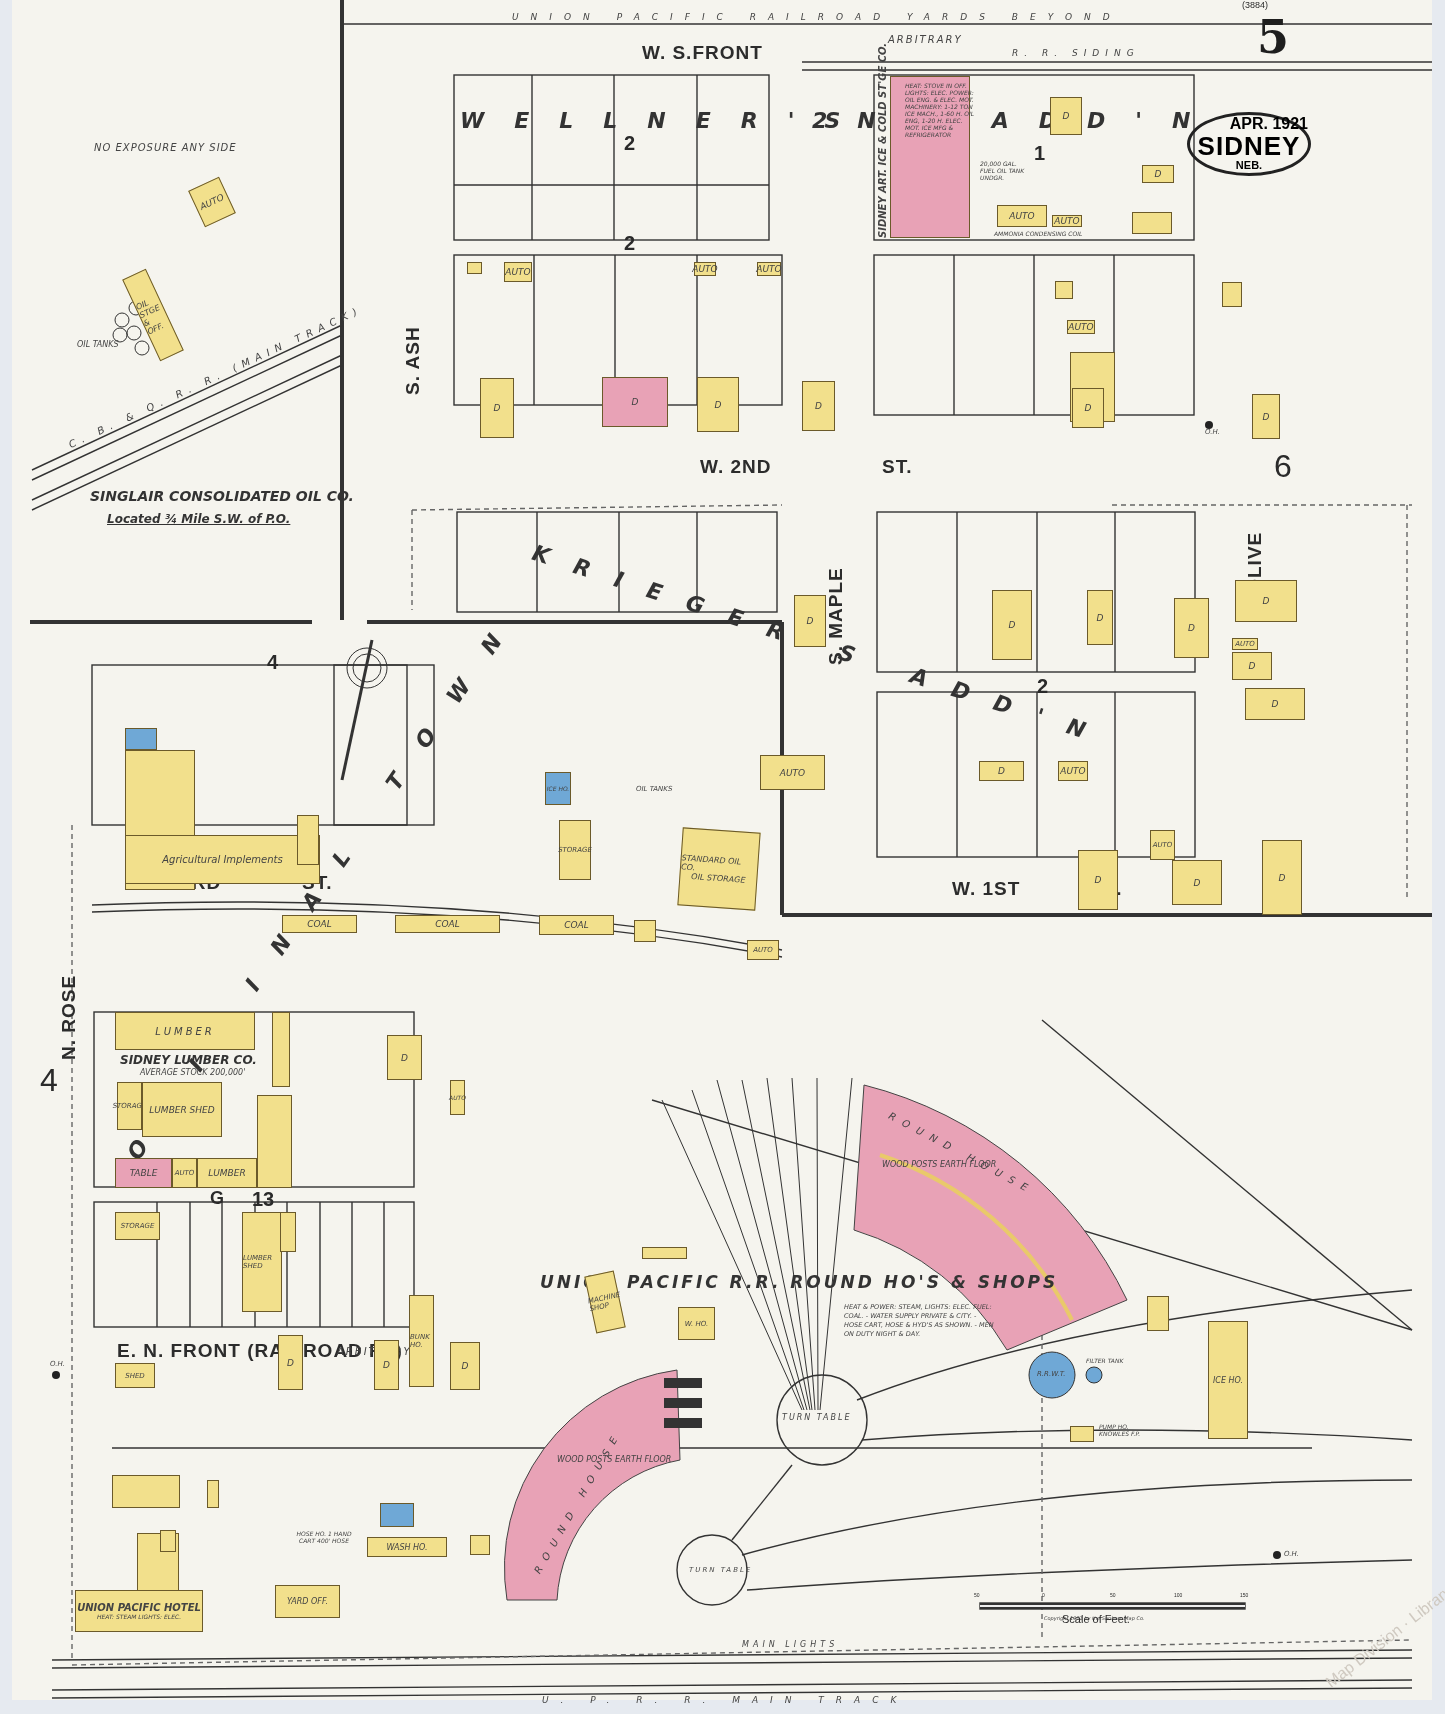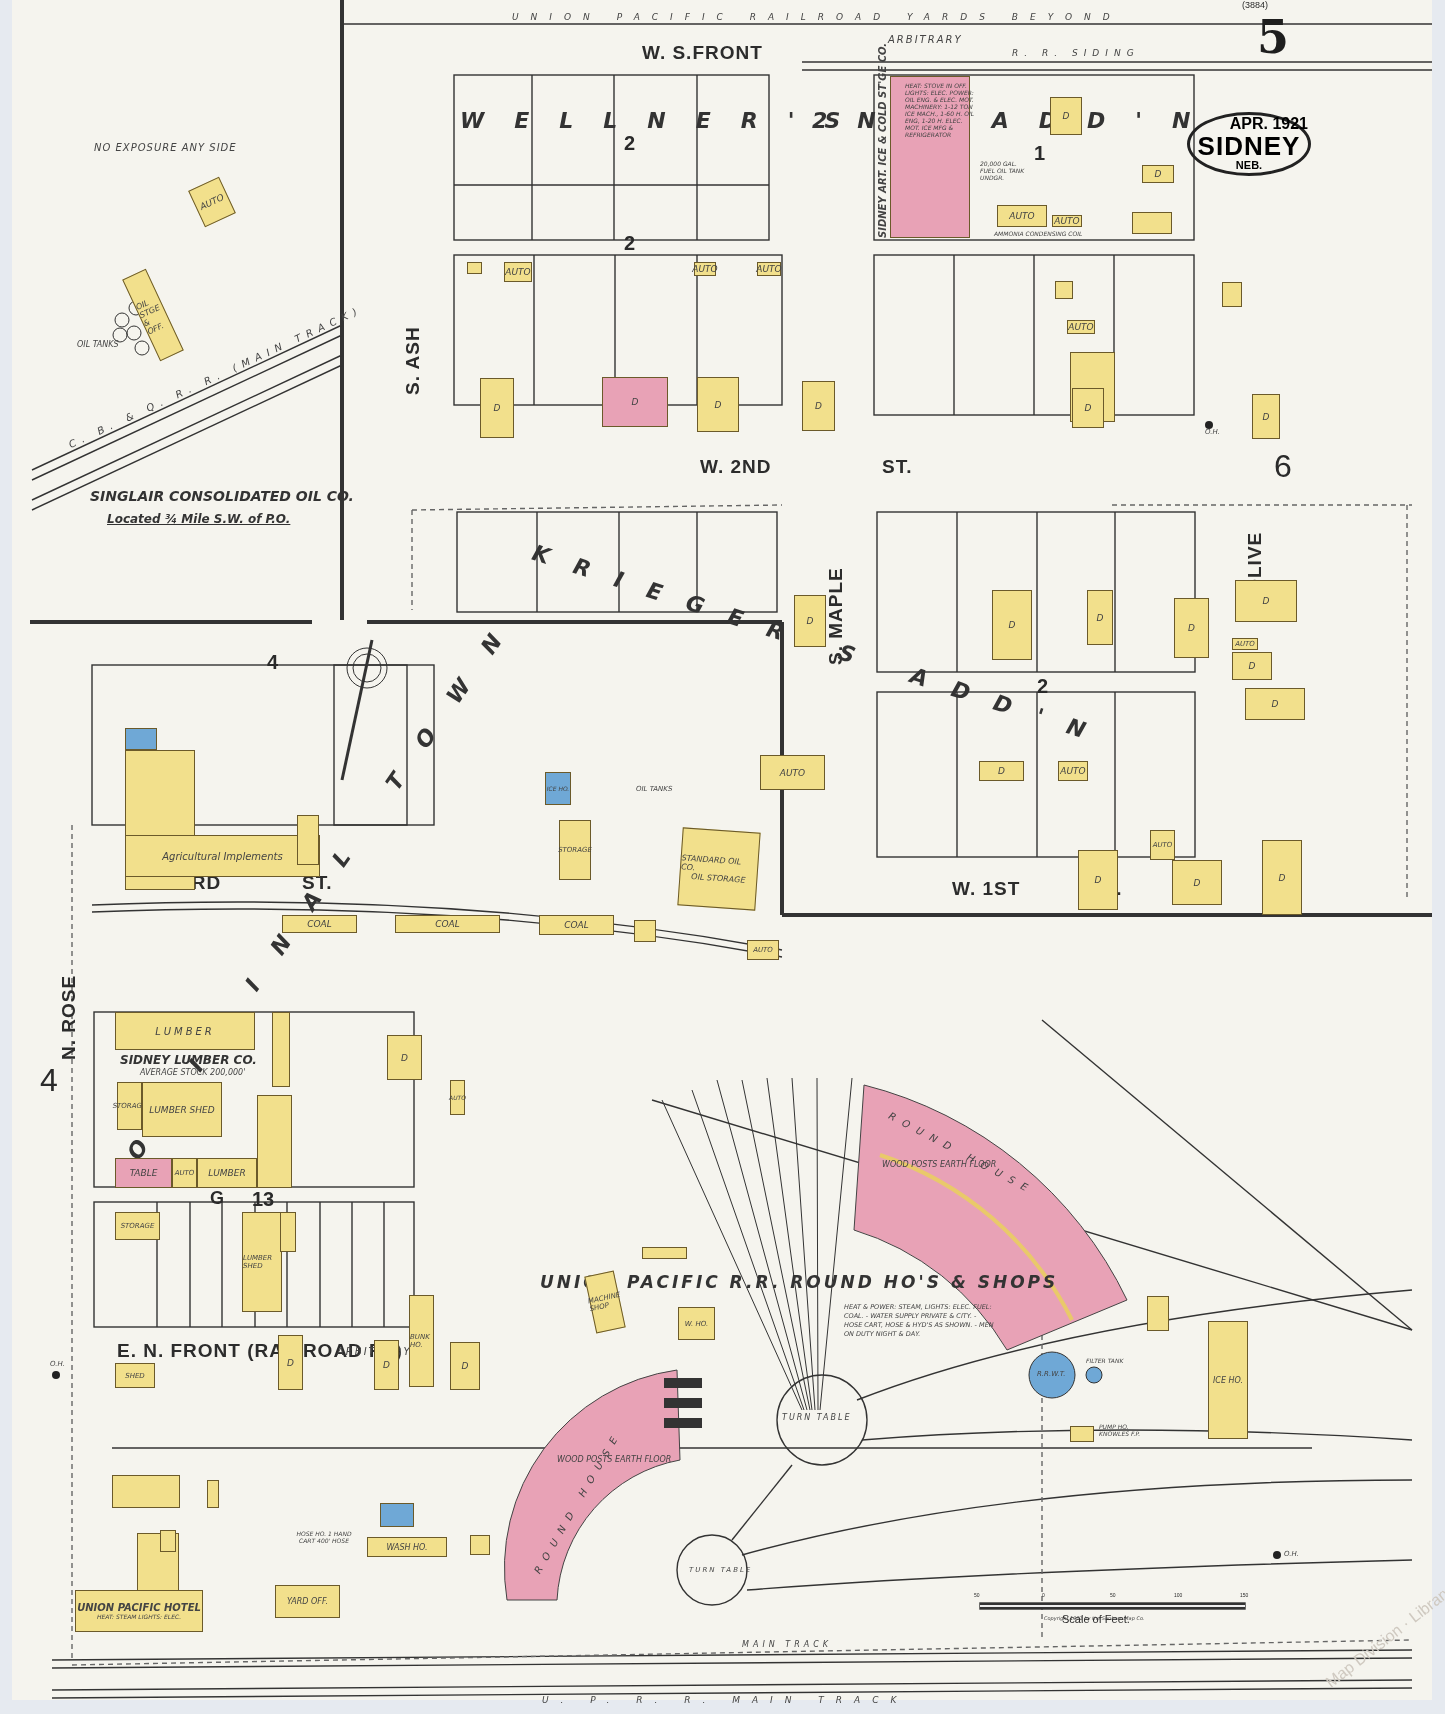--- a/index.html
+++ b/index.html
@@ -178,21 +178,21 @@
   <div class="lbl street" style="left:1080px;top:878px;">ST.</div>
   <div class="lbl street" style="left:142px;top:872px;">E. 3RD</div>
   <div class="lbl street" style="left:290px;top:872px;">ST.</div>
   <div class="lbl street street-v" style="left:390px;top:395px;">S. ASH</div>
   <div class="lbl street street-v" style="left:813px;top:665px;">S. MAPLE</div>
   <div class="lbl street street-v" style="left:1232px;top:620px;">S. OLIVE</div>
   <div class="lbl street street-v" style="left:46px;top:1060px;">N. ROSE</div>
   <div class="lbl street" style="left:105px;top:1340px;">E. N. FRONT (RAILROAD PL)</div>
   <div class="lbl hand" style="left:325px;top:1346px;font-size:10px;letter-spacing:2px;">ARBITRARY</div>
   <div class="lbl hand" style="left:530px;top:1695px;font-size:9px;letter-spacing:12px;">U. P. R. R. MAIN TRACK</div>
-  <div class="lbl hand" style="left:730px;top:1640px;font-size:8px;letter-spacing:4px;">MAIN TRACK</div>
+  <div class="lbl hand" style="left:730px;top:1640px;font-size:8px;letter-spacing:4px;">MAIN LIGHTS</div>
 
   <div class="lbl big-add" style="left:448px;top:108px;">WELLNER'S</div>
   <div class="lbl big-add" style="left:800px;top:108px;">2ND ADD'N</div>
   <div class="lbl big-add" style="left:525px;top:540px;transform:rotate(18deg);transform-origin:left top;letter-spacing:26px;">KRIEGER'S ADD'N</div>
   <div class="lbl big-add" style="left:110px;top:1150px;transform:rotate(-55deg);transform-origin:left top;letter-spacing:36px;">ORIGINAL TOWN</div>
 
   <div class="lbl" style="left:612px;top:132px;font-size:20px;font-weight:bold;">2</div>
   <div class="lbl" style="left:612px;top:232px;font-size:20px;font-weight:bold;">2</div>
   <div class="lbl" style="left:1022px;top:142px;font-size:20px;font-weight:bold;">1</div>
   <div class="lbl" style="left:255px;top:651px;font-size:20px;font-weight:bold;">4</div>
@@ -246,21 +246,21 @@
 
   <div class="bld" style="left:967px;top:761px;width:45px;height:20px;">D</div>
   <div class="bld" style="left:1046px;top:761px;width:30px;height:20px;">AUTO</div>
   <div class="bld" style="left:1066px;top:850px;width:40px;height:60px;">D</div>
   <div class="bld" style="left:1138px;top:830px;width:25px;height:30px;font-size:7px;">AUTO</div>
   <div class="bld" style="left:1160px;top:860px;width:50px;height:45px;">D</div>
   <div class="bld" style="left:1250px;top:840px;width:40px;height:75px;">D</div>
 
   <div class="bld stone" style="left:113px;top:728px;width:32px;height:22px;"></div>
   <div class="bld" style="left:113px;top:750px;width:70px;height:140px;"></div>
-  <div class="bld" style="left:113px;top:835px;width:195px;height:42px;font-size:10px;">Agricultural Implements</div>
+  <div class="bld" style="left:113px;top:835px;width:195px;height:49px;font-size:10px;">Agricultural Implements</div>
   <div class="bld" style="left:285px;top:815px;width:22px;height:50px;"></div>
 
   <div class="bld stone" style="left:533px;top:772px;width:26px;height:33px;font-size:6px;">ICE HO.</div>
   <div class="bld" style="left:547px;top:820px;width:32px;height:60px;font-size:7px;">STORAGE</div>
   <div class="lbl hand" style="left:624px;top:785px;font-size:7px;">OIL TANKS</div>
   <div class="bld" style="left:748px;top:755px;width:65px;height:35px;">AUTO</div>
   <div class="bld" style="left:668px;top:830px;width:78px;height:78px;transform:rotate(4deg);font-size:8px;flex-direction:column;">
     <span>STANDARD OIL CO.</span>
     <span>OIL STORAGE</span>
   </div>

